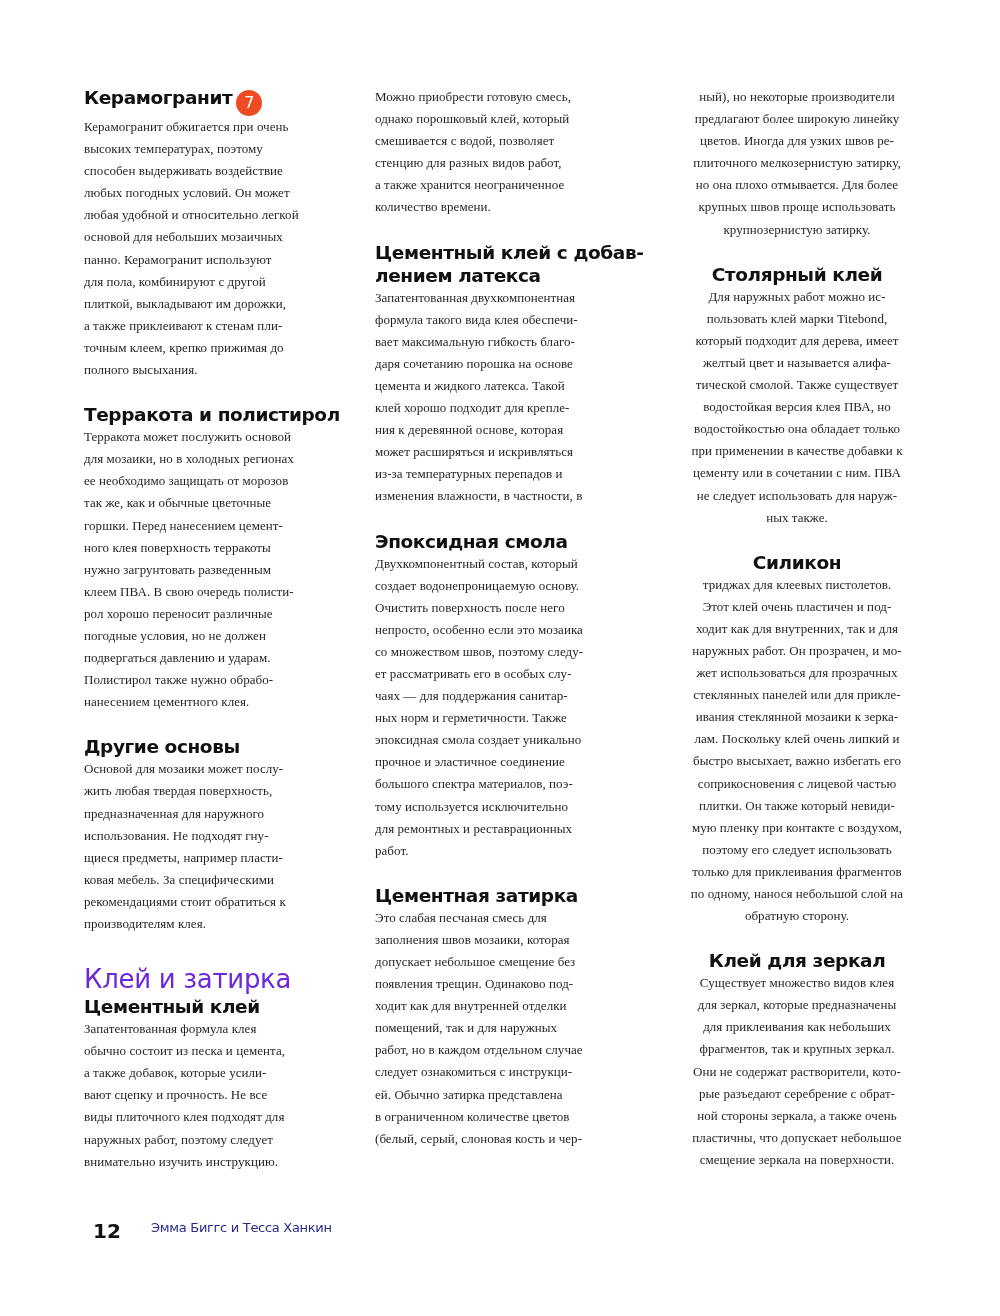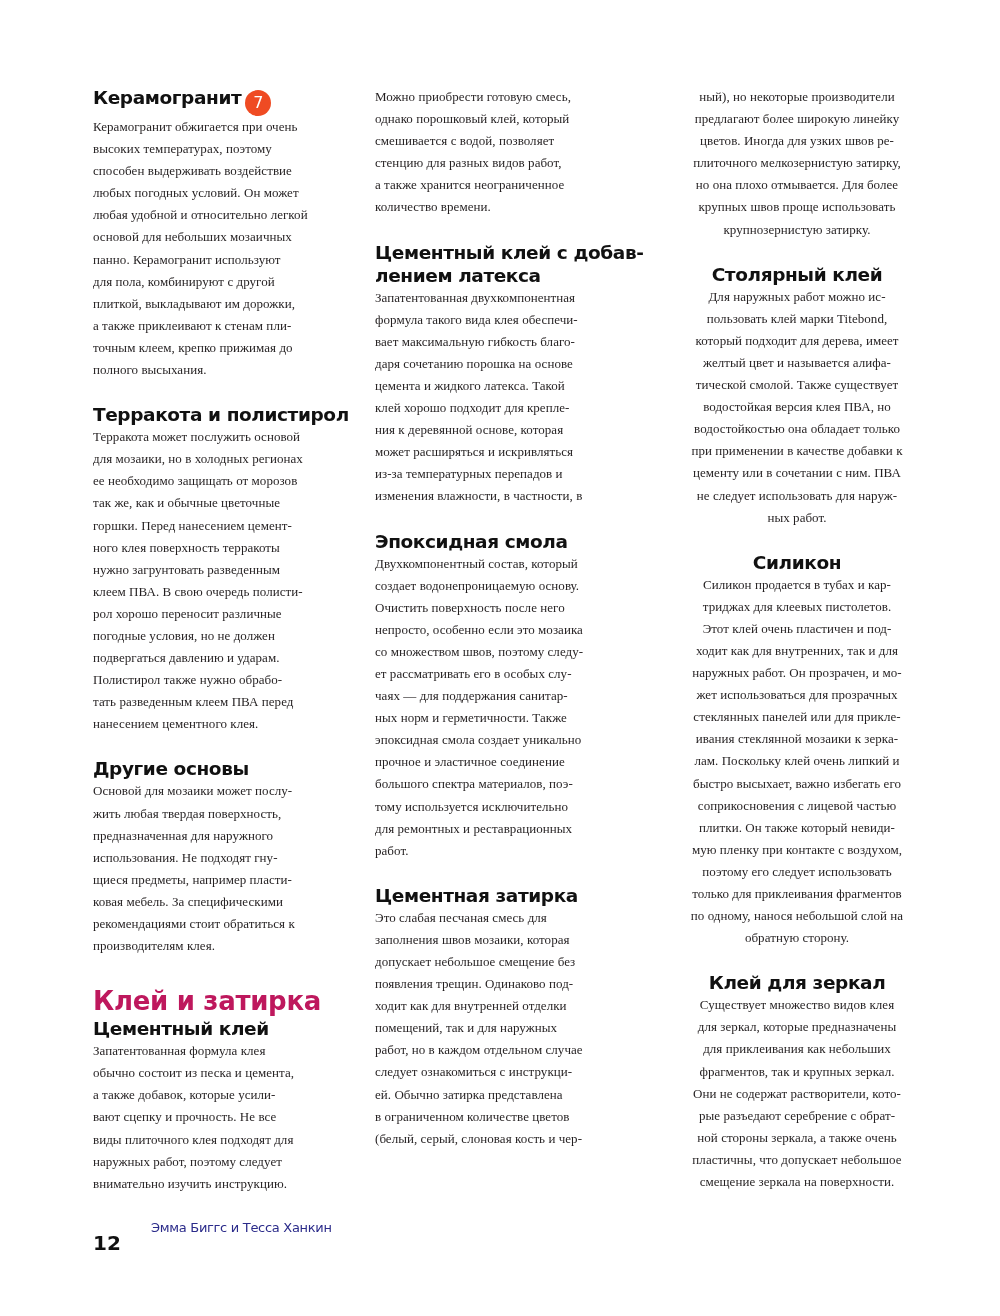--- a/index.html
+++ b/index.html
@@ -1,35 +1,35 @@
 <!DOCTYPE html>
 <html><head>
   <meta charset="utf-8">
   <style>
     html, body { margin: 0; padding: 0; background: #ffffff; }
     body { width: 1000px; height: 1316px; position: relative; overflow: hidden; color: #231f20; }
     .col { position: absolute; top: 86px; }
-    .col1 { left: 93px; width: 272px; }
+    .col1 { left: 84px; width: 272px; }
     .col2 { left: 375px; width: 272px; }
     .col3 { left: 657px; width: 280px; text-align: center; }
     .h {
       font-family: "DejaVu Sans", sans-serif;
       font-weight: bold;
       font-size: 18.5px;
       line-height: 23px;
       letter-spacing: -0.4px;
       color: #111111;
       margin: 0;
     }
     .h.big {
       font-size: 26px;
       line-height: 32px;
-      color: #be185d;
+      color: #6d28d9;
       letter-spacing: -0.3px;
-      font-weight: bold;
+      font-weight: normal;
     }
     .p {
       font-family: "Liberation Serif", serif;
       font-size: 13px;
       line-height: 22.1px;
       margin: 0;
       letter-spacing: 0.05px;
       color: #231f20;
     }
     .gap { height: 22px; }
@@ -43,21 +43,21 @@
       font-size: 16px;
       line-height: 26px;
       text-align: center;
       font-weight: normal;
       vertical-align: -4px;
       margin-left: 4px;
       letter-spacing: 0;
     }
     .footer { position: absolute; top: 1219px; left: 93px; height: 30px; }
     .pagenum {
-      position: absolute; left: 0; top: 12px;
+      position: absolute; left: 0; top: 0;
       font-family: "DejaVu Sans", sans-serif; font-weight: bold; font-size: 20px; color: #111;
     }
     .author {
       position: absolute; left: 58px; top: 1px; white-space: nowrap;
       font-family: "DejaVu Sans", sans-serif; font-size: 13px; color: #2b2b8a; letter-spacing: -0.3px;
     }
     .line { display: block; white-space: nowrap; }
   </style>
 </head>
 <body>
@@ -89,21 +89,20 @@
         <span class="line">ее необходимо защищать от морозов</span>
         <span class="line">так же, как и обычные цветочные</span>
         <span class="line">горшки. Перед нанесением цемент-</span>
         <span class="line">ного клея поверхность терракоты</span>
         <span class="line">нужно загрунтовать разведенным</span>
         <span class="line">клеем ПВА. В свою очередь полисти-</span>
         <span class="line">рол хорошо переносит различные</span>
         <span class="line">погодные условия, но не должен</span>
         <span class="line">подвергаться давлению и ударам.</span>
         <span class="line">Полистирол также нужно обрабо-</span>
-        <span class="line">тать разведенным клеем ПВА перед</span>
         <span class="line">нанесением цементного клея.</span>
       </p>
     </div>
     <div class="gap"></div>
     <div>
       <h3 class="h"><span>Другие основы</span></h3>
       <p class="p">
         <span class="line">Основой для мозаики может послу-</span>
         <span class="line">жить любая твердая поверхность,</span>
         <span class="line">предназначенная для наружного</span>
@@ -216,28 +215,27 @@
         <span class="line">Для наружных работ можно ис-</span>
         <span class="line">пользовать клей марки Titebond,</span>
         <span class="line">который подходит для дерева, имеет</span>
         <span class="line">желтый цвет и называется алифа-</span>
         <span class="line">тической смолой. Также существует</span>
         <span class="line">водостойкая версия клея ПВА, но</span>
         <span class="line">водостойкостью она обладает только</span>
         <span class="line">при применении в качестве добавки к</span>
         <span class="line">цементу или в сочетании с ним. ПВА</span>
         <span class="line">не следует использовать для наруж-</span>
-        <span class="line">ных работ.</span>
+        <span class="line">ных также.</span>
       </p>
     </div>
     <div class="gap"></div>
     <div>
       <h3 class="h"><span>Силикон</span></h3>
       <p class="p">
-        <span class="line">Силикон продается в тубах и кар-</span>
         <span class="line">триджах для клеевых пистолетов.</span>
         <span class="line">Этот клей очень пластичен и под-</span>
         <span class="line">ходит как для внутренних, так и для</span>
         <span class="line">наружных работ. Он прозрачен, и мо-</span>
         <span class="line">жет использоваться для прозрачных</span>
         <span class="line">стеклянных панелей или для прикле-</span>
         <span class="line">ивания стеклянной мозаики к зерка-</span>
         <span class="line">лам. Поскольку клей очень липкий и</span>
         <span class="line">быстро высыхает, важно избегать его</span>
         <span class="line">соприкосновения с лицевой частью</span>

